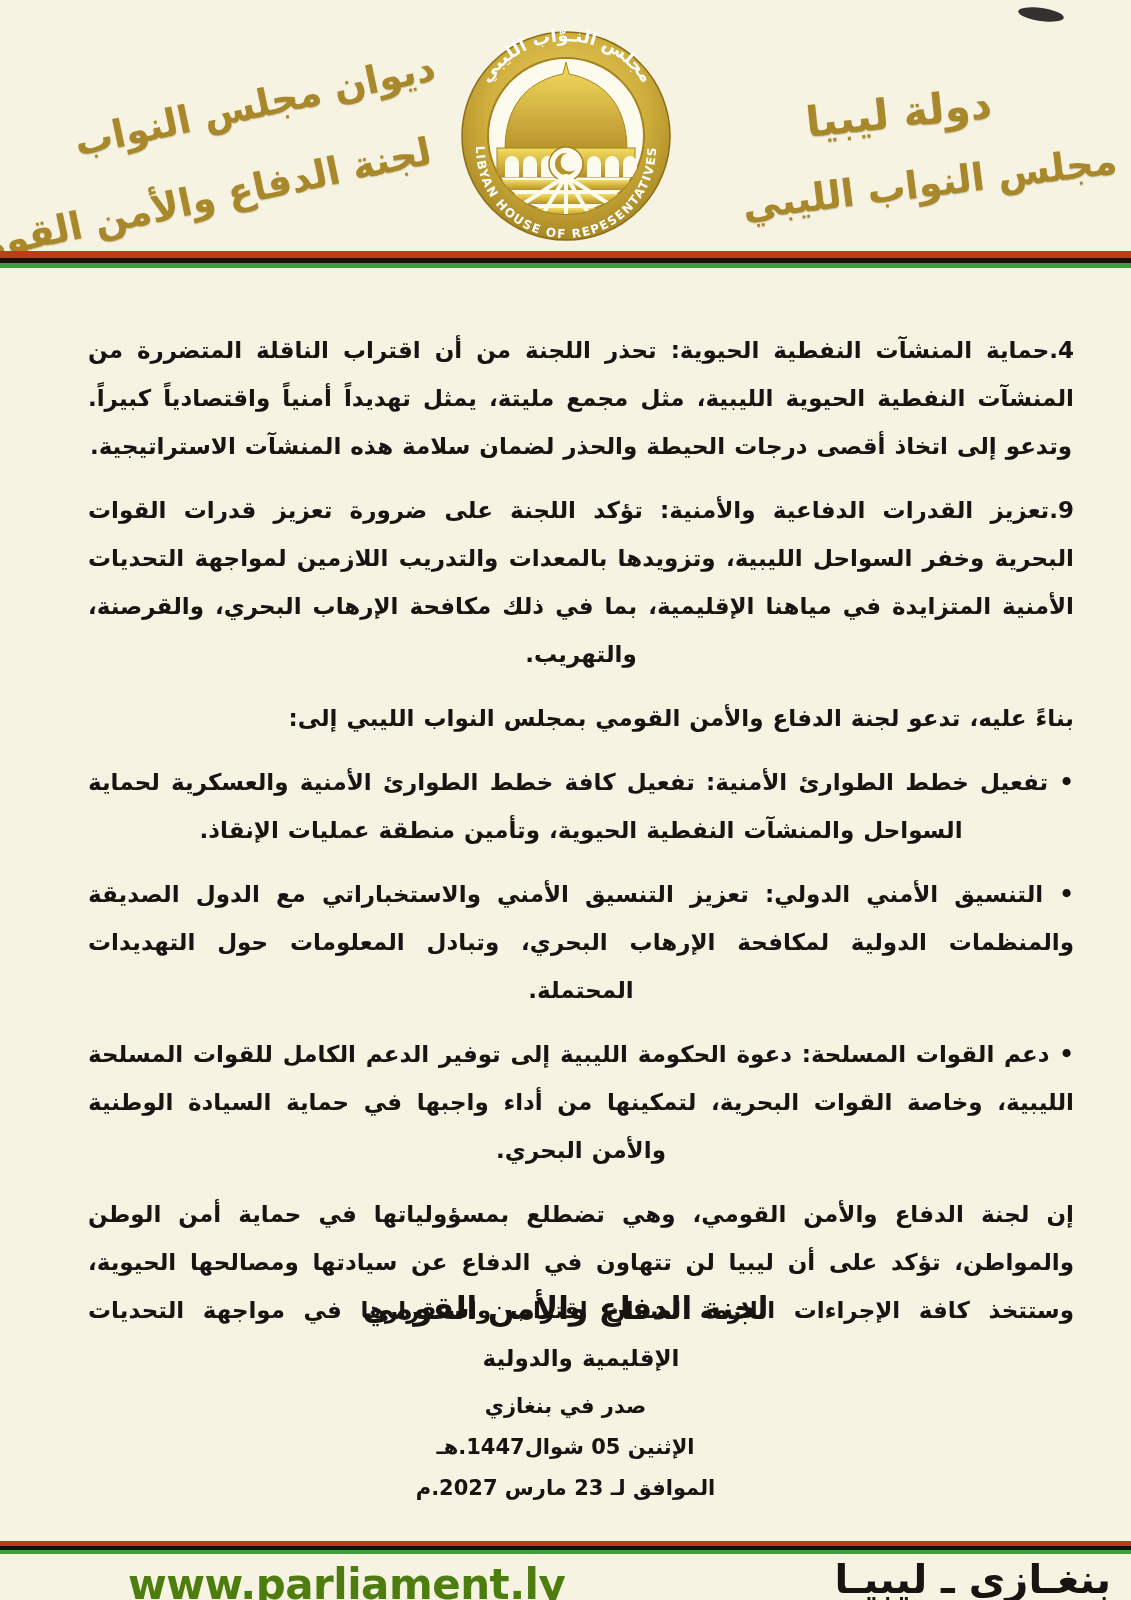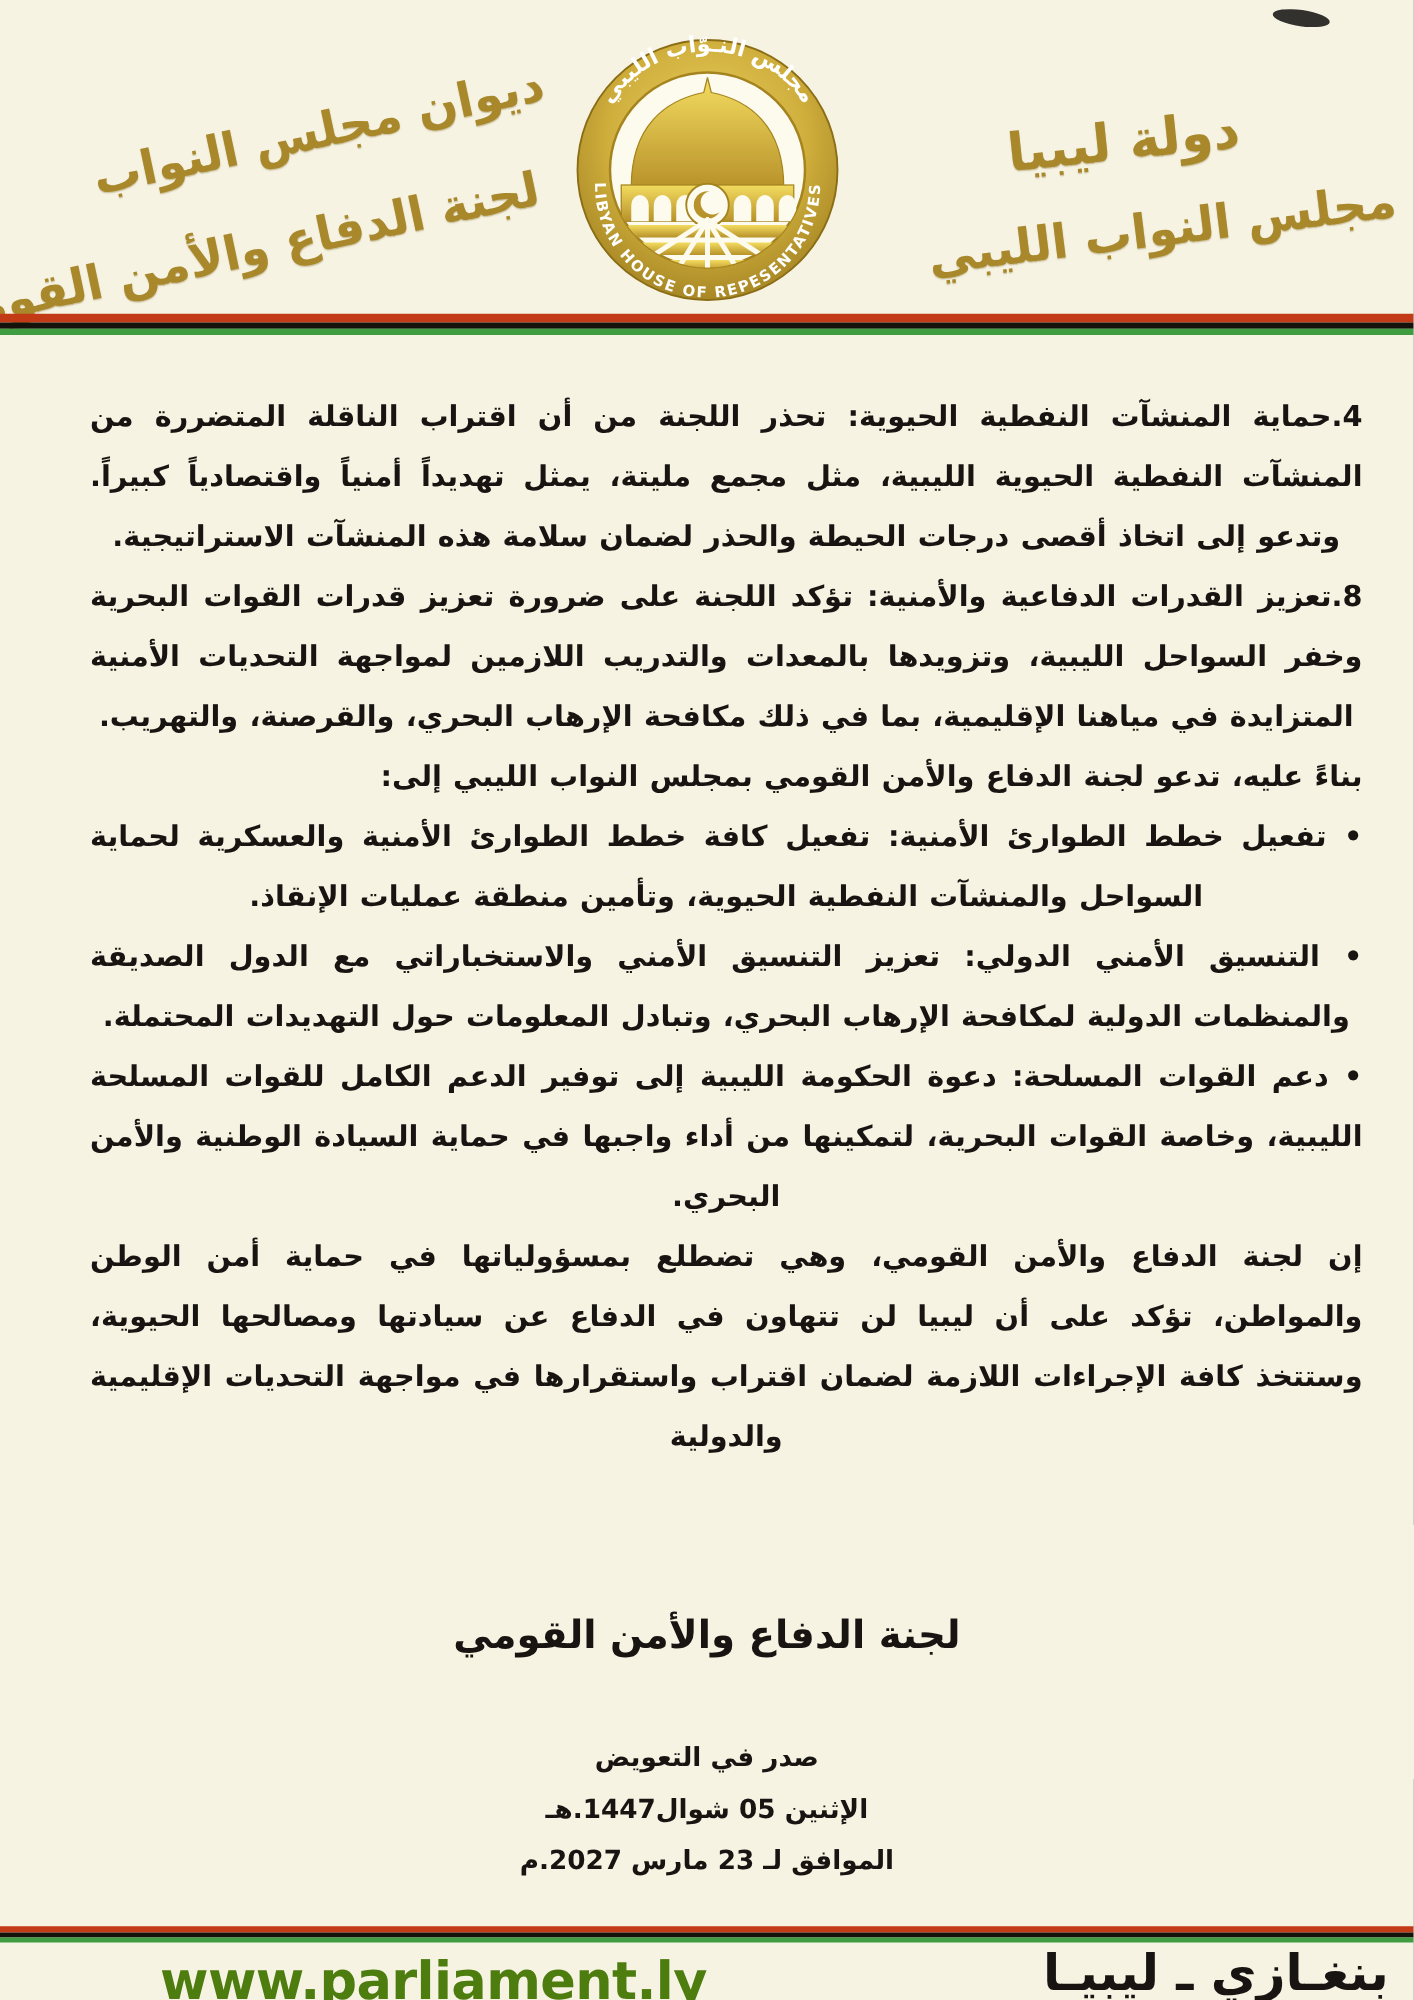--- a/index.html
+++ b/index.html
@@ -28,21 +28,21 @@
 
   .scan-blob{ position:absolute; left:1018px; top:8px; width:46px; height:13px;
               background:#1d1c1a; border-radius:50%; transform:rotate(8deg); opacity:.9; }
 
   
   .body-text{
     position:absolute; top:310px; right:41px; left:72px;
     direction:rtl; color:var(--ink);
   }
   .para{
-    margin:0; font-size:23px; font-weight:bold; line-height:48px;
+    margin:16px; font-size:23px; font-weight:bold; line-height:48px;
     text-align:justify; text-align-last:center; word-spacing:1px;
   }
   .para.align-right{ text-align:left; text-align-last:right; }
 
   
   .signature{ position:absolute; top:1290px; left:0; right:0; text-align:center;
               direction:rtl; color:var(--ink); font-size:31px; font-weight:bold; }
   .issue-block{ position:absolute; top:1386px; left:0; right:0; text-align:center;
                 direction:rtl; color:var(--ink); font-size:21px; font-weight:bold; line-height:41px; }
 
@@ -125,32 +125,32 @@
   <div class="scan-blob"></div>
 
   <div class="stripe stripe-top">
     <div class="red"></div>
     <div class="black"></div>
     <div class="green"></div>
   </div>
 
   <div class="body-text">
       <p class="para">4.حماية المنشآت النفطية الحيوية: تحذر اللجنة من أن اقتراب الناقلة المتضررة من المنشآت النفطية الحيوية الليبية، مثل مجمع مليتة، يمثل تهديداً أمنياً واقتصادياً كبيراً. وتدعو إلى اتخاذ أقصى درجات الحيطة والحذر لضمان سلامة هذه المنشآت الاستراتيجية.</p>
-      <p class="para">8.تعزيز القدرات الدفاعية والأمنية: تؤكد اللجنة على ضرورة تعزيز قدرات القوات البحرية وخفر السواحل الليبية، وتزويدها بالمعدات والتدريب اللازمين لمواجهة التحديات الأمنية المتزايدة في مياهنا الإقليمية، بما في ذلك مكافحة الإرهاب البحري، والقرصنة، والتهريب.</p>
+      <p class="para">9.تعزيز القدرات الدفاعية والأمنية: تؤكد اللجنة على ضرورة تعزيز قدرات القوات البحرية وخفر السواحل الليبية، وتزويدها بالمعدات والتدريب اللازمين لمواجهة التحديات الأمنية المتزايدة في مياهنا الإقليمية، بما في ذلك مكافحة الإرهاب البحري، والقرصنة، والتهريب.</p>
       <p class="para align-right">بناءً عليه، تدعو لجنة الدفاع والأمن القومي بمجلس النواب الليبي إلى:</p>
       <p class="para">• تفعيل خطط الطوارئ الأمنية: تفعيل كافة خطط الطوارئ الأمنية والعسكرية لحماية السواحل والمنشآت النفطية الحيوية، وتأمين منطقة عمليات الإنقاذ.</p>
       <p class="para">• التنسيق الأمني الدولي: تعزيز التنسيق الأمني والاستخباراتي مع الدول الصديقة والمنظمات الدولية لمكافحة الإرهاب البحري، وتبادل المعلومات حول التهديدات المحتملة.</p>
       <p class="para">• دعم القوات المسلحة: دعوة الحكومة الليبية إلى توفير الدعم الكامل للقوات المسلحة الليبية، وخاصة القوات البحرية، لتمكينها من أداء واجبها في حماية السيادة الوطنية والأمن البحري.</p>
       <p class="para">إن لجنة الدفاع والأمن القومي، وهي تضطلع بمسؤولياتها في حماية أمن الوطن والمواطن، تؤكد على أن ليبيا لن تتهاون في الدفاع عن سيادتها ومصالحها الحيوية، وستتخذ كافة الإجراءات اللازمة لضمان اقتراب واستقرارها في مواجهة التحديات الإقليمية والدولية</p>
     </div>
 
   <div class="signature">لجنة الدفاع والأمن القومي</div>
 
   <div class="issue-block">
-    <div>صدر في التعويض</div>
+    <div>صدر في بنغازي</div>
     <div>الإثنين 05 شوال1447.هـ</div>
     <div>الموافق لـ 23 مارس 2027.م</div>
   </div>
 
   <div class="stripe stripe-bottom">
     <div class="red"></div>
     <div class="black"></div>
     <div class="green"></div>
   </div>
 

